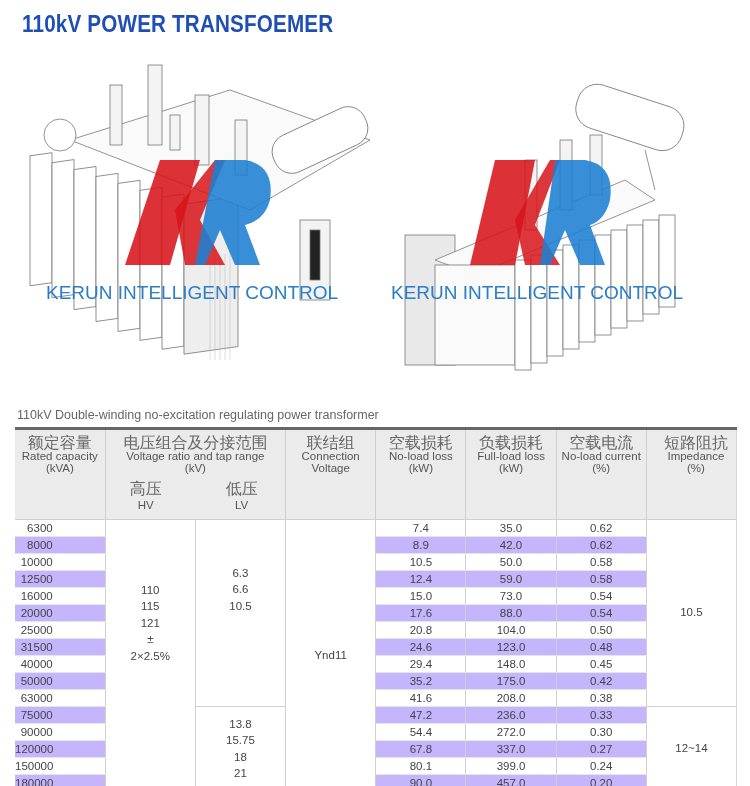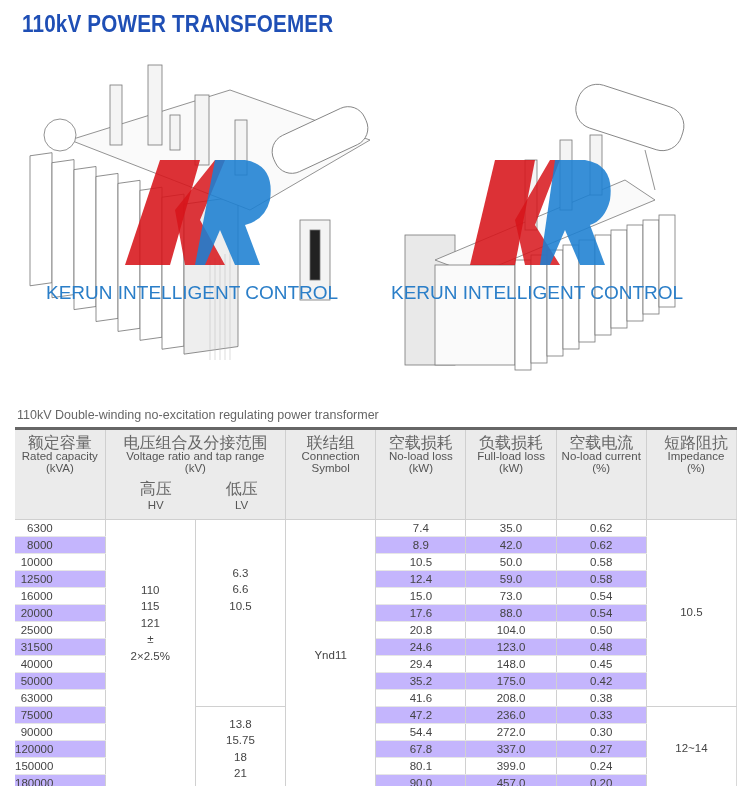--- a/index.html
+++ b/index.html
@@ -39,21 +39,21 @@
     .spec-table th {
       background: #ebebeb; font-weight: normal; vertical-align: top;
       padding-top: 7px; line-height: 12.5px; font-size: 11.5px; color: #555;
       border-right: 1px solid #cfcfcf; border-bottom: 1px solid #cfcfcf;
     }
     .spec-table th:last-child { border-right: 1px solid #d8d8d8; padding-left: 9px; }
     .spec-table th .zh { font-size: 16px; color: #666; display: block; }
     .spec-table th .en { display: block; }
     .hv-lv { position: relative; height: 44px; }
     .hv-lv .sub { position: absolute; top: 6px; text-align: center; width: 60px; }
-    .hv-lv .sub.hv { left: 20px; }
+    .hv-lv .sub.hv { left: 10px; }
     .hv-lv .sub.lv { left: 106px; }
     .hv-lv .sub span { display: block; line-height: 16px; }
 
     .spec-table td {
       height: 16.45px; padding: 0; line-height: 16px; text-align: center;
       font-size: 11.5px; color: #444;
       border-right: 1px solid #d0d0d0;
     }
     .spec-table tr.r td.cap { text-align: right; padding-right: 52px; }
     .spec-table tr.r.odd td.shade { background: #c4b5fd; }
@@ -184,21 +184,21 @@
           </div>
           <div class="sub lv">
             <span class="zh">低压</span>
             <span>LV</span>
           </div>
         </div>
       </th>
       <th>
         <span class="zh">联结组</span>
         <span class="en">Connection</span>
-        <span class="en">Symbol</span>
+        <span class="en">Voltage</span>
       </th>
       <th>
         <span class="zh">空载损耗</span>
         <span class="en">No-load loss</span>
         <span class="en">(kW)</span>
       </th>
       <th>
         <span class="zh">负载损耗</span>
         <span class="en">Full-load loss</span>
         <span class="en">(kW)</span>

